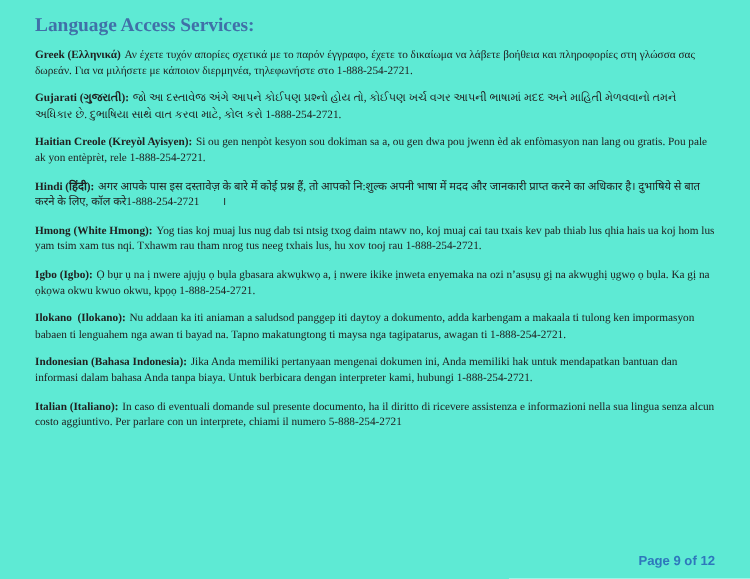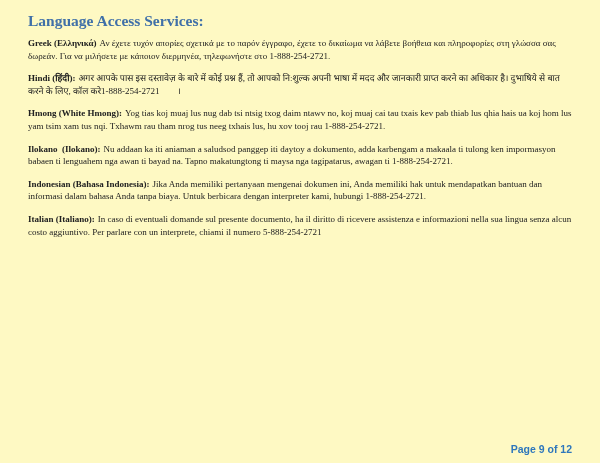--- a/index.html
+++ b/index.html
@@ -1,19 +1,19 @@
 <!DOCTYPE html>
 <html><head>
 <meta charset="utf-8">
 <style>
   html, body { margin: 0; padding: 0; background: #ffffff; }
   .page {
     width: 600px;
     height: 463px;
-    background: #fef9c3;
+    background: #5eead4;
     position: relative;
     box-sizing: border-box;
     padding: 12px 28px 0 28px;
     font-family: "Liberation Serif", "DejaVu Serif", serif;
     color: #212121;
     overflow: hidden;
   }
   .title {
     font-size: 15.5px;
     font-weight: bold;
@@ -45,30 +45,39 @@
 <div class="page">
 
   <h1 class="title">Language Access Services:</h1>
 
 
 
   <p class="section">
     <span class="label">Greek (Ελληνικά)</span><span>Αν έχετε τυχόν απορίες σχετικά με το παρόν έγγραφο, έχετε το δικαίωμα να λάβετε βοήθεια και πληροφορίες στη γλώσσα σας δωρεάν. Για να μιλήσετε με κάποιον διερμηνέα, τηλεφωνήστε στο 1-888-254-2721.</span>
   </p>
 
+  <p class="section">
+    <span class="label">Gujarati (ગુજરાતી):</span><span>જો આ દસ્તાવેજ અંગે આપને કોઈપણ પ્રશ્નો હોય તો, કોઈપણ ખર્ચ વગર આપની ભાષામાં મદદ અને માહિતી મેળવવાનો તમને અધિકાર છે. દુભાષિયા સાથે વાત કરવા માટે, કોલ કરો 1-888-254-2721.</span>
+  </p>
 
+  <p class="section">
+    <span class="label">Haitian Creole (Kreyòl Ayisyen):</span><span>Si ou gen nenpòt kesyon sou dokiman sa a, ou gen dwa pou jwenn èd ak enfòmasyon nan lang ou gratis. Pou pale ak yon entèprèt, rele 1-888-254-2721.</span>
+  </p>
 
   <p class="section">
     <span class="label">Hindi (हिंदी):</span><span>अगर आपके पास इस दस्तावेज़ के बारे में कोई प्रश्न हैं, तो आपको नि:शुल्क अपनी भाषा में मदद और जानकारी प्राप्त करने का अधिकार है। दुभाषिये से बात करने के लिए, कॉल करे1-888-254-2721&nbsp;&nbsp;&nbsp;&nbsp;&nbsp;&nbsp;&nbsp;&nbsp;।</span>
   </p>
 
   <p class="section">
     <span class="label">Hmong (White Hmong):</span><span>Yog tias koj muaj lus nug dab tsi ntsig txog daim ntawv no, koj muaj cai tau txais kev pab thiab lus qhia hais ua koj hom lus yam tsim xam tus nqi. Txhawm rau tham nrog tus neeg txhais lus, hu xov tooj rau 1-888-254-2721.</span>
   </p>
 
+  <p class="section">
+    <span class="label">Igbo (Igbo):</span><span>Ọ bụr ụ na ị nwere ajụjụ ọ bụla gbasara akwụkwọ a, ị nwere ikike ịnweta enyemaka na ozi n’asụsụ gị na akwụghị ụgwọ ọ bụla. Ka gị na ọkọwa okwu kwuo okwu, kpọọ 1-888-254-2721.</span>
+  </p>
 
   <p class="section">
     <span class="label">Ilokano&nbsp; (Ilokano):</span><span>Nu addaan ka iti aniaman a saludsod panggep iti daytoy a dokumento, adda karbengam a makaala ti tulong ken impormasyon babaen ti lenguahem nga awan ti bayad na. Tapno makatungtong ti maysa nga tagipatarus, awagan ti 1-888-254-2721.</span>
   </p>
 
   <p class="section">
     <span class="label">Indonesian (Bahasa Indonesia):</span><span>Jika Anda memiliki pertanyaan mengenai dokumen ini, Anda memiliki hak untuk mendapatkan bantuan dan informasi dalam bahasa Anda tanpa biaya. Untuk berbicara dengan interpreter kami, hubungi 1-888-254-2721.</span>
   </p>
 
   <p class="section">

